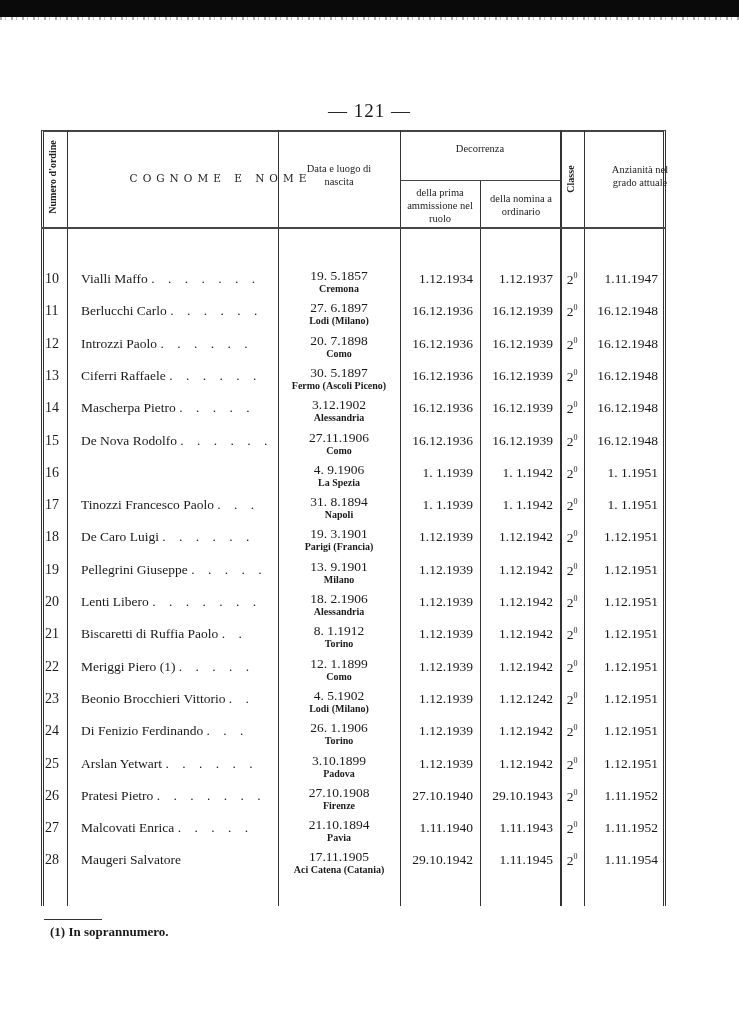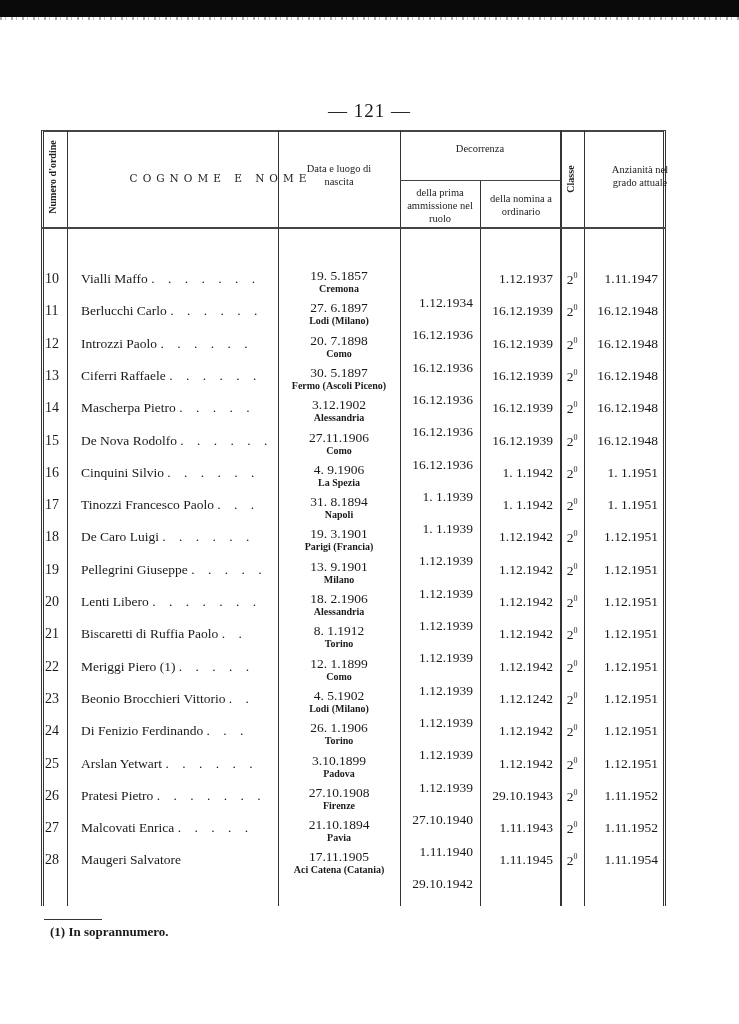--- a/index.html
+++ b/index.html
@@ -26,21 +26,21 @@
     transform: rotate(-90deg); transform-origin: center center; white-space: nowrap; text-align: center; }
   .hdr-spaced { letter-spacing: 5px; font-size: 10.5px; font-family: "DejaVu Serif", serif; padding-left: 48px; }
 
   .row { position: absolute; left: 0; width: 625px; height: 32px; }
   .c-num { position: absolute; left: 4px; width: 22px; top: 0; font-size: 14px; text-align: left; }
   .c-name { position: absolute; left: 40px; width: 195px; top: 0; font-size: 13.5px; white-space: nowrap; overflow: hidden; }
   .c-name .dots { letter-spacing: 5px; }
   .c-birth { position: absolute; left: 237px; width: 122px; top: -2px; text-align: center; }
   .c-birth .bdate { font-size: 13.5px; line-height: 14px; display: block; }
   .c-birth .bplace { font-size: 10px; font-weight: bold; line-height: 11px; display: block; }
-  .c-d1 { position: absolute; left: 359px; width: 73px; top: 0; text-align: right; font-size: 13.5px; margin-top: 24px; }
+  .c-d1 { position: absolute; left: 359px; width: 73px; top: 0; text-align: right; font-size: 13.5px; }
   .c-d2 { position: absolute; left: 440px; width: 72px; top: 0; text-align: right; font-size: 13.5px; }
   .c-cls { position: absolute; left: 520px; width: 22px; top: 0; text-align: center; font-size: 13.5px; }
   .c-cls sup { font-size: 8px; }
   .c-anz { position: absolute; left: 545px; width: 72px; top: 0; text-align: right; font-size: 13.5px; }
 
   .footnote-rule { position: absolute; left: 44px; top: 919px; width: 58px; height: 1px; background: #333; }
   .footnote { position: absolute; left: 50px; top: 924px; font-size: 13px; font-weight: bold; }
 </style>
 </head>
 <body>
@@ -140,21 +140,20 @@
           <span class="bdate">27.11.1906</span>
           <span class="bplace">Como</span>
         </div>
         <div class="c-d1">16.12.1936</div>
         <div class="c-d2">16.12.1939</div>
         <div class="c-cls"><span>2</span><sup>0</sup></div>
         <div class="c-anz">16.12.1948</div>
       </div>
       <div class="row" style="top: 334.8px;">
         <div class="c-num">16</div>
-        <div class="c-name"><span>Cinquini Silvio</span> <span class="dots">. . . . . .</span></div>
         <div class="c-birth">
           <span class="bdate">4. 9.1906</span>
           <span class="bplace">La Spezia</span>
         </div>
         <div class="c-d1">1. 1.1939</div>
         <div class="c-d2">1. 1.1942</div>
         <div class="c-cls"><span>2</span><sup>0</sup></div>
         <div class="c-anz">1. 1.1951</div>
       </div>
       <div class="row" style="top: 367.1px;">

